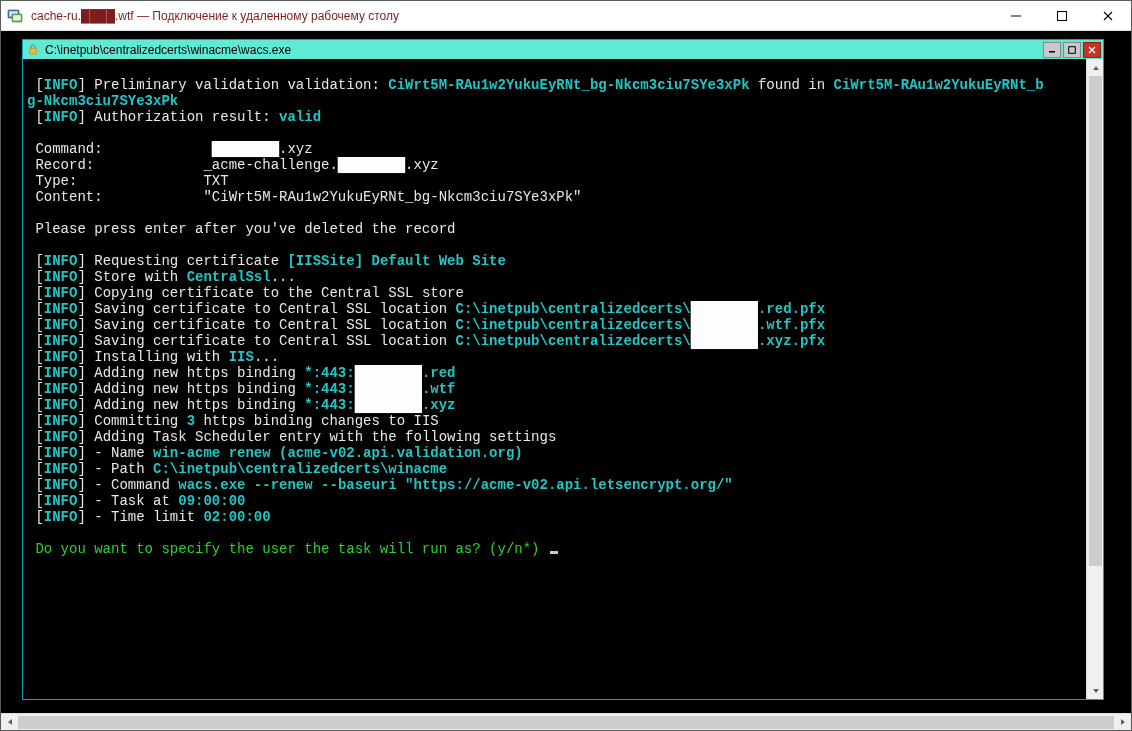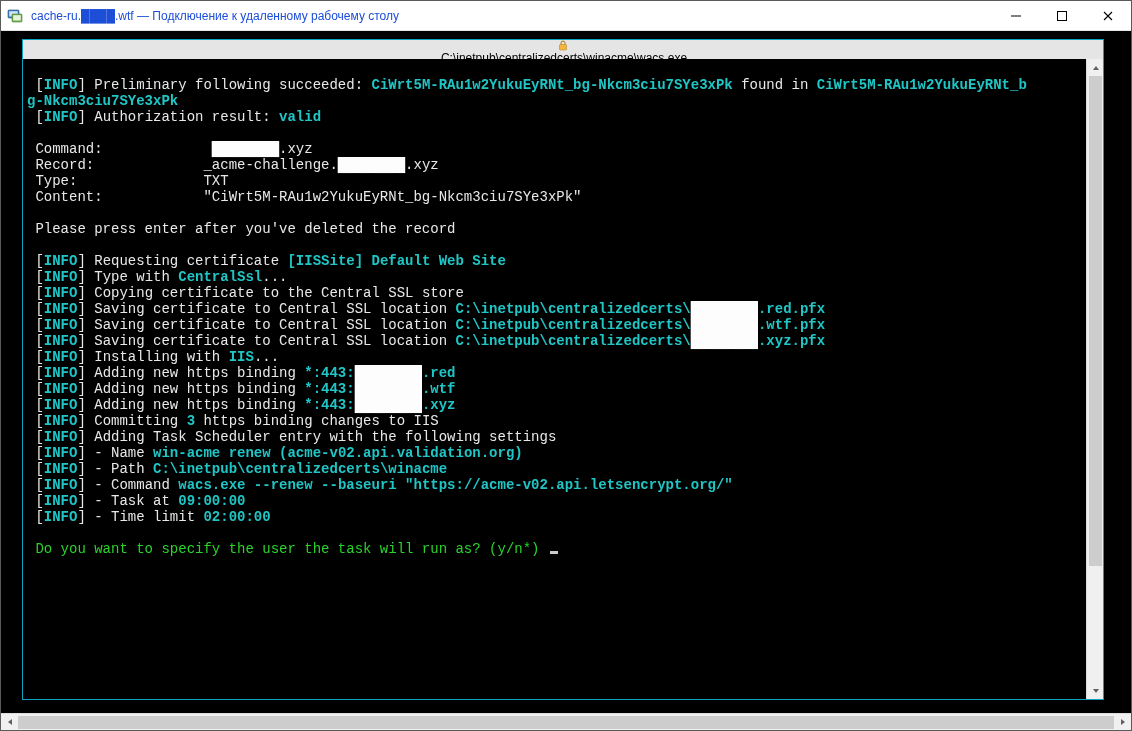--- a/index.html
+++ b/index.html
@@ -4,37 +4,37 @@
 <style>
   * { margin: 0; padding: 0; box-sizing: border-box; }
   html, body { width: 1132px; height: 731px; overflow: hidden; }
   body { font-family: "Segoe UI", Tahoma, sans-serif; background: #fff; }
 
   
   .outer-window { width: 1132px; height: 731px; border: 1px solid #5a5a5a; background: #fff; display: flex; flex-direction: column; }
   .outer-titlebar { height: 30px; background: #fff; display: flex; align-items: center; border-bottom: 1px solid #e5e5e5; }
   .outer-titlebar .icon-box { width: 28px; height: 30px; display: flex; align-items: center; justify-content: center; }
   .rdp-icon { width: 16px; height: 16px; }
-  .outer-title { flex: 0 0 auto; font-size: 12px; color: #1d4ed8; padding-left: 2px; white-space: nowrap; }
+  .outer-title { flex: 0 0 auto; font-size: 12px; color: #7f1d1d; padding-left: 2px; white-space: nowrap; }
   .outer-spacer { flex: 1 1 auto; }
   .outer-btn { width: 46px; height: 30px; display: flex; align-items: center; justify-content: center; color: #000; }
   .outer-btn svg { width: 10px; height: 10px; }
 
   
   .desktop { flex: 1 1 auto; background: #000; position: relative; overflow: hidden; }
 
   
   .console-window {
     position: absolute; left: 21px; top: 8px; width: 1082px; height: 661px;
     border: 1px solid #0aa4c2; background: #000;
     display: flex; flex-direction: column;
   }
   .console-titlebar {
-    height: 19px; background: #e5e5e5; display: flex; align-items: center;
-    font-size: 12px; color: #000; flex-direction: column;
+    height: 19px; background: #5eead4; display: flex; align-items: center;
+    font-size: 12px; color: #000;
   }
   .console-titlebar .lock-box { width: 20px; display:flex; align-items:center; justify-content:center; }
   .lock-icon { width: 10px; height: 11px; }
   .console-title { flex: 0 0 auto; padding-left: 2px; }
   .ctl-spacer { flex: 1 1 auto; }
   .ctrl-btn {
     width: 18px; height: 16px; margin-right: 2px;
     border: 1px solid #888; background: #c9c9c9;
     display: flex; align-items: center; justify-content: center;
     font-size: 10px; line-height: 1;
@@ -131,33 +131,33 @@
         </div>
         <div class="ctrl-btn ctrl-close">
           <svg viewBox="0 0 8 8">
               <path d="M1 1 L7 7 M7 1 L1 7" stroke="#fff" stroke-width="1.3"></path>
             </svg>
         </div>
       </div>
 
       <div class="console-body">
         <div class="term">
-<span class="wh"> <span>[</span><span class="cy">INFO</span><span>] Preliminary following succeeded: </span><span class="cy">CiWrt5M-RAu1w2YukuEyRNt_bg-Nkcm3ciu7SYe3xPk</span><span> found in </span><span class="cy">CiWrt5M-RAu1w2YukuEyRNt_b</span></span>
+<span class="wh"> <span>[</span><span class="cy">INFO</span><span>] Preliminary validation validation: </span><span class="cy">CiWrt5M-RAu1w2YukuEyRNt_bg-Nkcm3ciu7SYe3xPk</span><span> found in </span><span class="cy">CiWrt5M-RAu1w2YukuEyRNt_b</span></span>
 <span class="cy">g-Nkcm3ciu7SYe3xPk</span>
 <span class="wh"> <span>[</span><span class="cy">INFO</span><span>] Authorization result: </span><span class="cy">valid</span></span>
 
 <span class="wh"><span> Command:             </span><span class="redact">████████</span><span>.xyz</span></span>
 <span class="wh"><span> Record:             _acme-challenge.</span><span class="redact">████████</span><span>.xyz</span></span>
 <span class="wh"> Type:               TXT</span>
 <span class="wh"> Content:            "CiWrt5M-RAu1w2YukuEyRNt_bg-Nkcm3ciu7SYe3xPk"</span>
 
 <span class="wh"> Please press enter after you've deleted the record</span>
 
 <span class="wh"> <span>[</span><span class="cy">INFO</span><span>] Requesting certificate </span><span class="cy">[IISSite] Default Web Site</span></span>
-<span class="wh"> <span>[</span><span class="cy">INFO</span><span>] Type with </span><span class="cy">CentralSsl</span><span>...</span></span>
+<span class="wh"> <span>[</span><span class="cy">INFO</span><span>] Store with </span><span class="cy">CentralSsl</span><span>...</span></span>
 <span class="wh"> <span>[</span><span class="cy">INFO</span><span>] Copying certificate to the Central SSL store</span></span>
 <span class="wh"> <span>[</span><span class="cy">INFO</span><span>] Saving certificate to Central SSL location </span><span class="cy">C:\inetpub\centralizedcerts\</span><span class="redact">████████</span><span class="cy">.red.pfx</span></span>
 <span class="wh"> <span>[</span><span class="cy">INFO</span><span>] Saving certificate to Central SSL location </span><span class="cy">C:\inetpub\centralizedcerts\</span><span class="redact">████████</span><span class="cy">.wtf.pfx</span></span>
 <span class="wh"> <span>[</span><span class="cy">INFO</span><span>] Saving certificate to Central SSL location </span><span class="cy">C:\inetpub\centralizedcerts\</span><span class="redact">████████</span><span class="cy">.xyz.pfx</span></span>
 <span class="wh"> <span>[</span><span class="cy">INFO</span><span>] Installing with </span><span class="cy">IIS</span><span>...</span></span>
 <span class="wh"> <span>[</span><span class="cy">INFO</span><span>] Adding new https binding </span><span class="cy"><span>*:443:</span><span class="redact">████████</span><span>.red</span></span></span>
 <span class="wh"> <span>[</span><span class="cy">INFO</span><span>] Adding new https binding </span><span class="cy"><span>*:443:</span><span class="redact">████████</span><span>.wtf</span></span></span>
 <span class="wh"> <span>[</span><span class="cy">INFO</span><span>] Adding new https binding </span><span class="cy"><span>*:443:</span><span class="redact">████████</span><span>.xyz</span></span></span>
 <span class="wh"> <span>[</span><span class="cy">INFO</span><span>] Committing </span><span class="cy">3</span><span> https binding changes to IIS</span></span>
 <span class="wh"> <span>[</span><span class="cy">INFO</span><span>] Adding Task Scheduler entry with the following settings</span></span>

